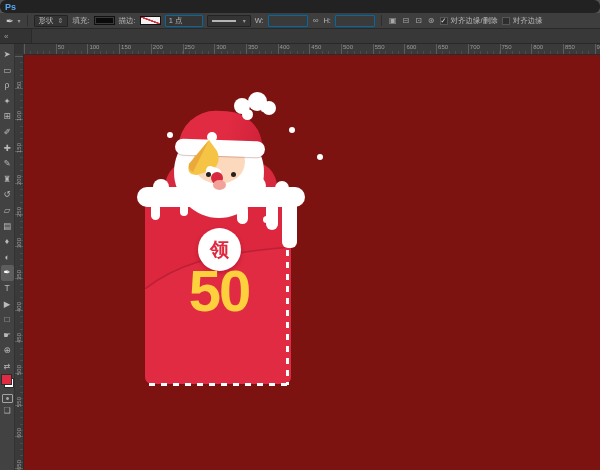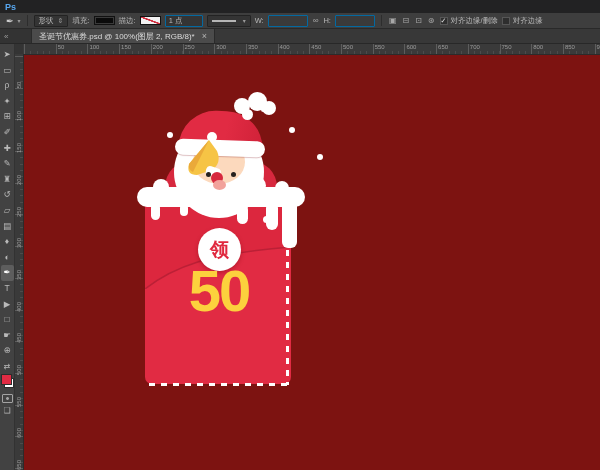--- a/index.html
+++ b/index.html
@@ -4,21 +4,21 @@
 <style>
   html,body{margin:0;padding:0;}
   body{
     width:600px;height:470px;overflow:hidden;position:relative;
     background:#535353;
     font-family:"Liberation Sans","DejaVu Sans",sans-serif;
     user-select:none;
   }
   
   .menubar{height:13px;background:#222223;display:flex;align-items:center;
-    padding-left:5px;font-size:8px;color:#c3c3c3;}
+    padding-left:5px;font-size:8px;color:#c3c3c3;border-radius:6px;}
   .pslogo{color:#58a7ee;font-weight:bold;font-size:9px;margin-right:9px;letter-spacing:0;}
   .menu-item{padding:0 8px;white-space:nowrap;cursor:default;}
   
   .optionsbar{height:15px;background:#3e3e3e;border-bottom:1px solid #292929;
     display:flex;align-items:center;font-size:7.5px;color:#b9b9b9;gap:4px;
     padding-left:6px;white-space:nowrap;}
   .ob-sep{width:1px;height:11px;background:#2d2d2d;margin:0 2px;}
   .tpicon{font-size:9px;color:#cfcfcf;}
   .caret{font-size:6px;color:#9a9a9a;}
   .select{background:#343434;border:1px solid #232323;height:10px;display:flex;
@@ -160,24 +160,20 @@
     <label class="check">
       <span class="cb"></span>
       <span>对齐边缘</span>
     </label>
   </div>
 
   <div class="tabbar">
     <div class="tab-stub">
       <span>«</span>
     </div>
-    <div class="tab">
-      <span>圣诞节优惠券.psd @ 100%(图层 2, RGB/8)*</span>
-      <span class="close">×</span>
-    </div>
   </div>
 
   <div class="main">
 
     <div class="toolbar">
       <div id="tools-list">
           <span class="tool">➤</span>
           <span class="tool">▭</span>
           <span class="tool">ρ</span>
           <span class="tool">✦</span>

